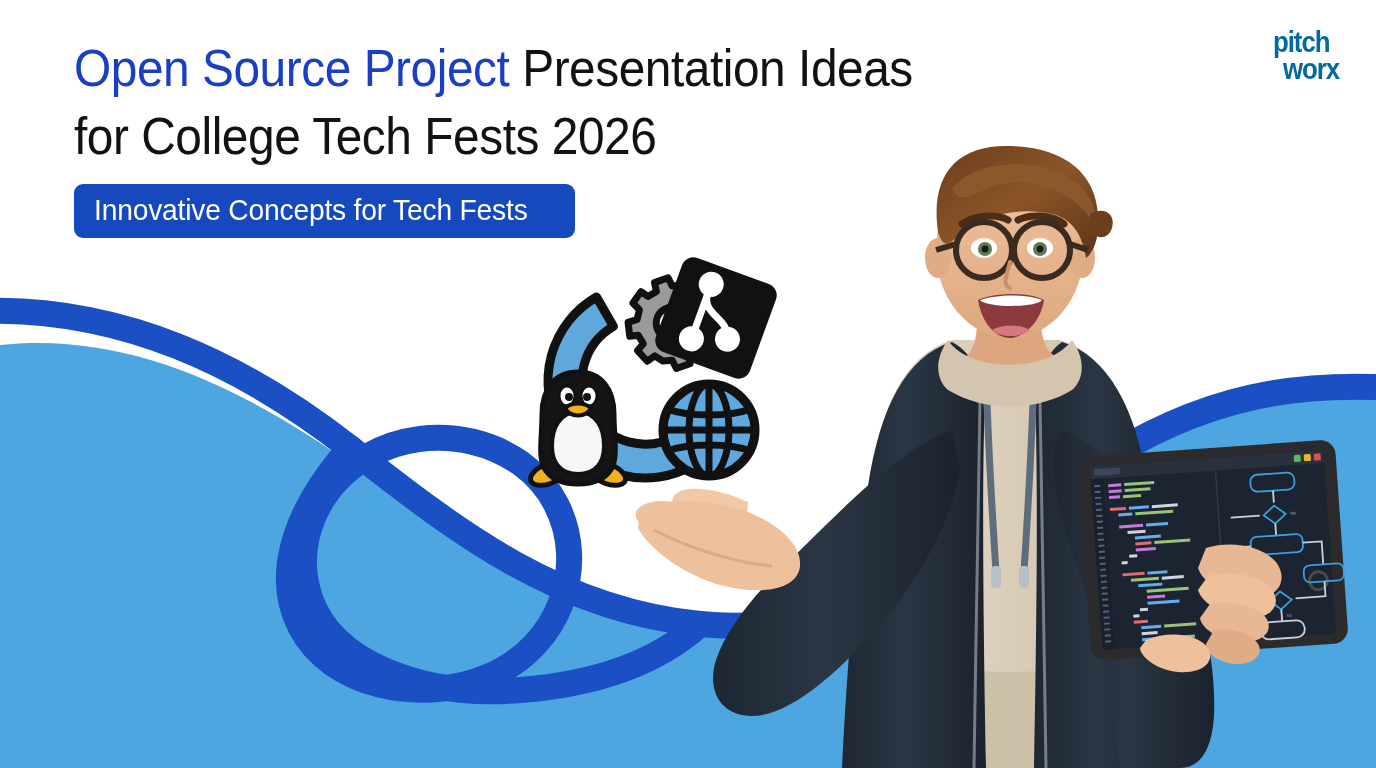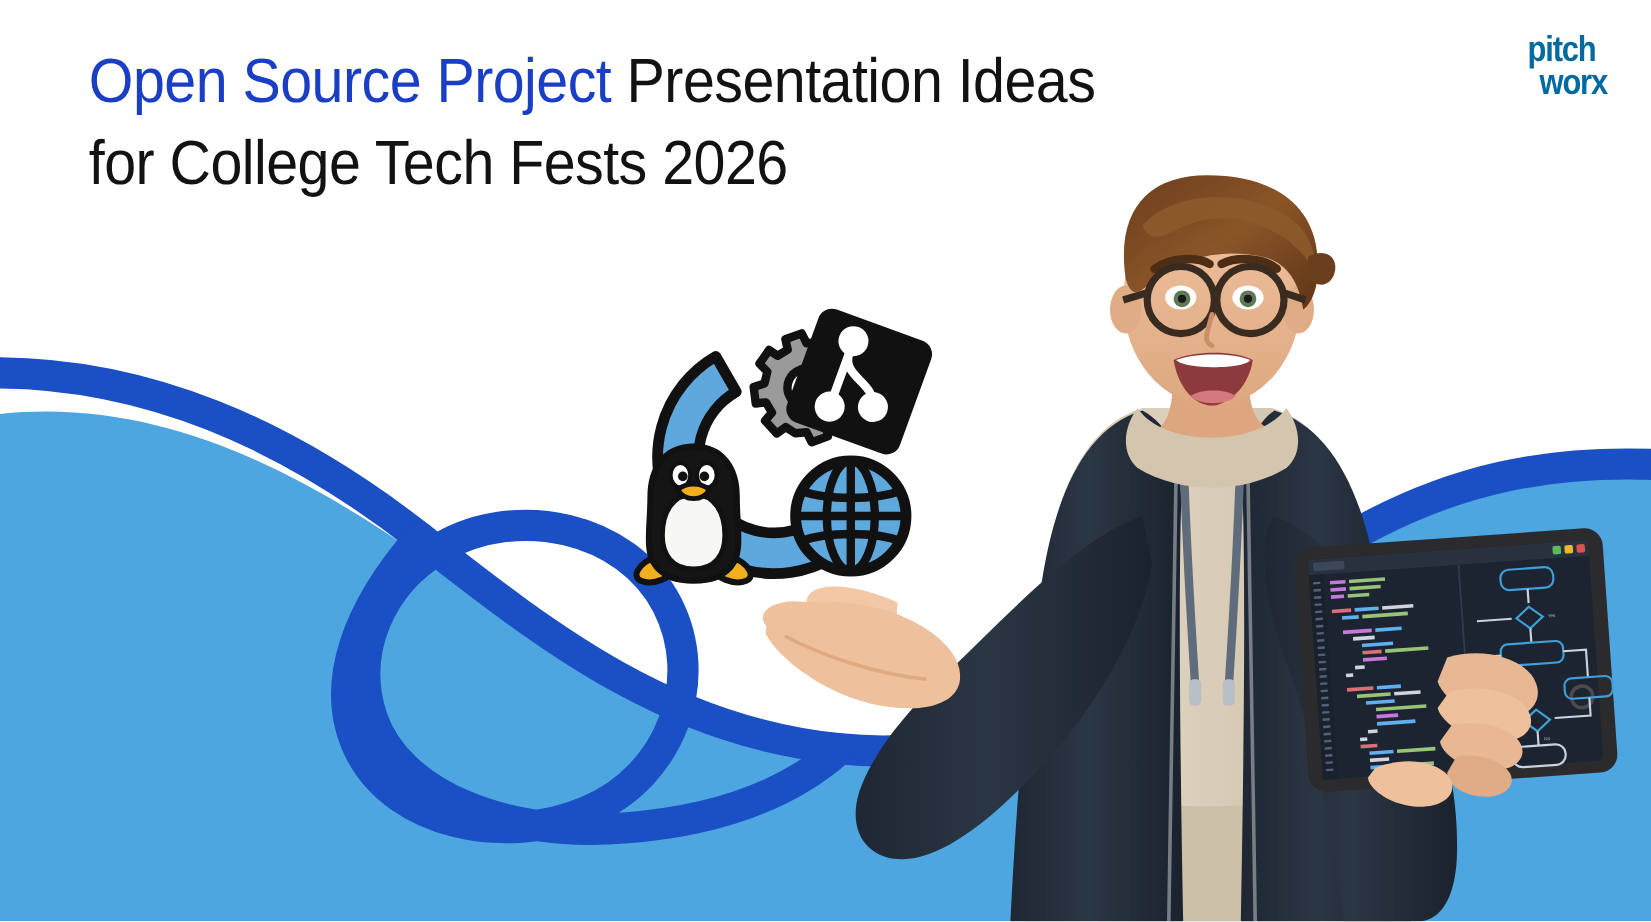--- a/index.html
+++ b/index.html
@@ -81,20 +81,23 @@
     </g>
   </svg>
 
   <div id="headline">
     <span class="ln">
       <span class="hl">Open Source Project</span><span> Presentation Ideas</span>
     </span>
     <span class="ln">for College Tech Fests 2026</span>
   </div>
 
+  <div id="subtitle-badge">
+    <span>Innovative Concepts for Tech Fests</span>
+  </div>
 
   <div id="logo">
     <span class="l1">pitch</span>
     <span class="l2">worx</span>
   </div>
 
   <svg class="layer" viewBox="0 0 1376 768" style="z-index:30;">
 
     <g>
       <path d="M645,318

